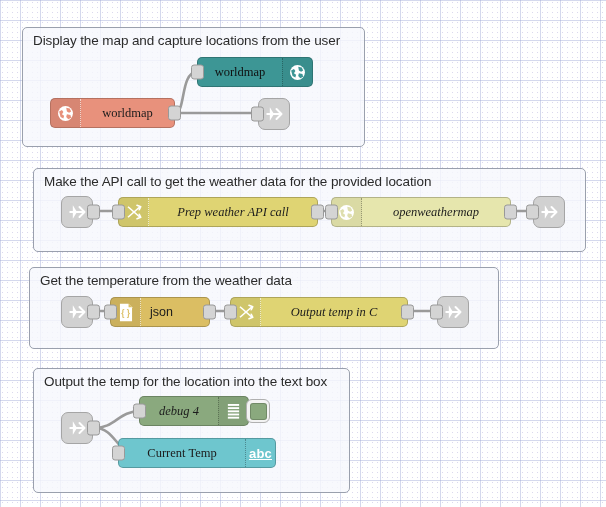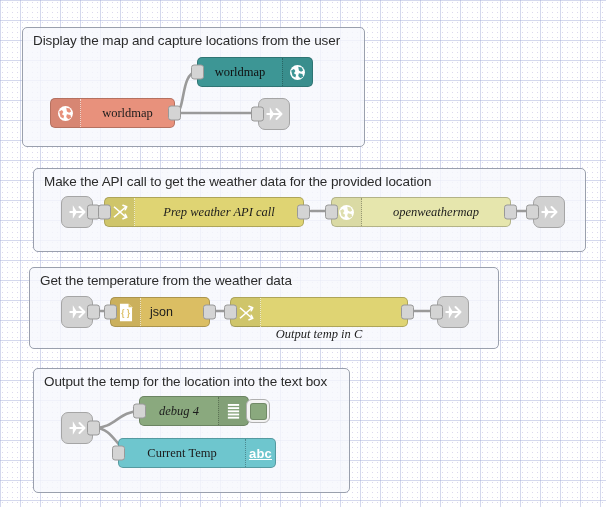--- a/index.html
+++ b/index.html
@@ -227,21 +227,21 @@
 
   <div class="linknode" style="left:61px; top:196px;">
     <svg class="glyph" width="20" height="20" viewBox="0 0 24 24">
       <path d="M3 12 L9 12" stroke="#ffffff" stroke-width="2.4" fill="none"></path>
       <path d="M7 4 L7 20 L12 12 Z" fill="#ffffff"></path>
       <path d="M11 12 L20 12 M15 6 L21 12 L15 18" stroke="#ffffff" stroke-width="2.4" fill="none" stroke-linecap="round" stroke-linejoin="round"></path>
     </svg>
     <div class="port out" style="right:-8px;"></div>
   </div>
 
-  <div class="node" style="left:104px; top:197px; width:200px; background:#dfd473;">
+  <div class="node" style="left:118px; top:197px; width:200px; background:#dfd473;">
     <div class="port in"></div>
     <div class="node-icon">
       <svg class="glyph" width="18" height="18" viewBox="0 0 24 24">
         <path d="M4 5 L20 19" stroke="#ffffff" stroke-width="2.2" fill="none"></path>
         <path d="M20 5 L4 19" stroke="#ffffff" stroke-width="2.2" fill="none"></path>
         <path d="M16 3 L21 5 L19 9" stroke="#ffffff" stroke-width="2.2" fill="none" stroke-linecap="round" stroke-linejoin="round"></path>
         <path d="M16 21 L21 19 L19 15" stroke="#ffffff" stroke-width="2.2" fill="none" stroke-linecap="round" stroke-linejoin="round"></path>
       </svg>
     </div>
     <div class="node-label center italic">Prep weather API call</div>
@@ -286,21 +286,21 @@
       <svg class="glyph" width="18" height="19" viewBox="0 0 20 22">
         <path d="M3 1 H13 L17 5 V21 H3 Z" fill="#ffffff"></path>
         <path d="M13 1 L13 5 L17 5 Z" fill="#dbbe63"></path>
         <text x="9.6" y="15.6" font-size="9.5" font-family="'Liberation Sans',sans-serif" fill="#dbbe63" text-anchor="middle" font-weight="bold">{ }</text>
       </svg>
     </div>
     <div class="node-label">json</div>
     <div class="port out"></div>
   </div>
 
-  <div class="node" style="left:230px; top:297px; width:178px; background:#dfd473;flex-direction:column;">
+  <div class="node" style="left:230px; top:297px; width:178px; background:#dfd473;">
     <div class="port in"></div>
     <div class="node-icon">
       <svg class="glyph" width="18" height="18" viewBox="0 0 24 24">
         <path d="M4 5 L20 19" stroke="#ffffff" stroke-width="2.2" fill="none"></path>
         <path d="M20 5 L4 19" stroke="#ffffff" stroke-width="2.2" fill="none"></path>
         <path d="M16 3 L21 5 L19 9" stroke="#ffffff" stroke-width="2.2" fill="none" stroke-linecap="round" stroke-linejoin="round"></path>
         <path d="M16 21 L21 19 L19 15" stroke="#ffffff" stroke-width="2.2" fill="none" stroke-linecap="round" stroke-linejoin="round"></path>
       </svg>
     </div>
     <div class="node-label center italic">Output temp in C</div>

